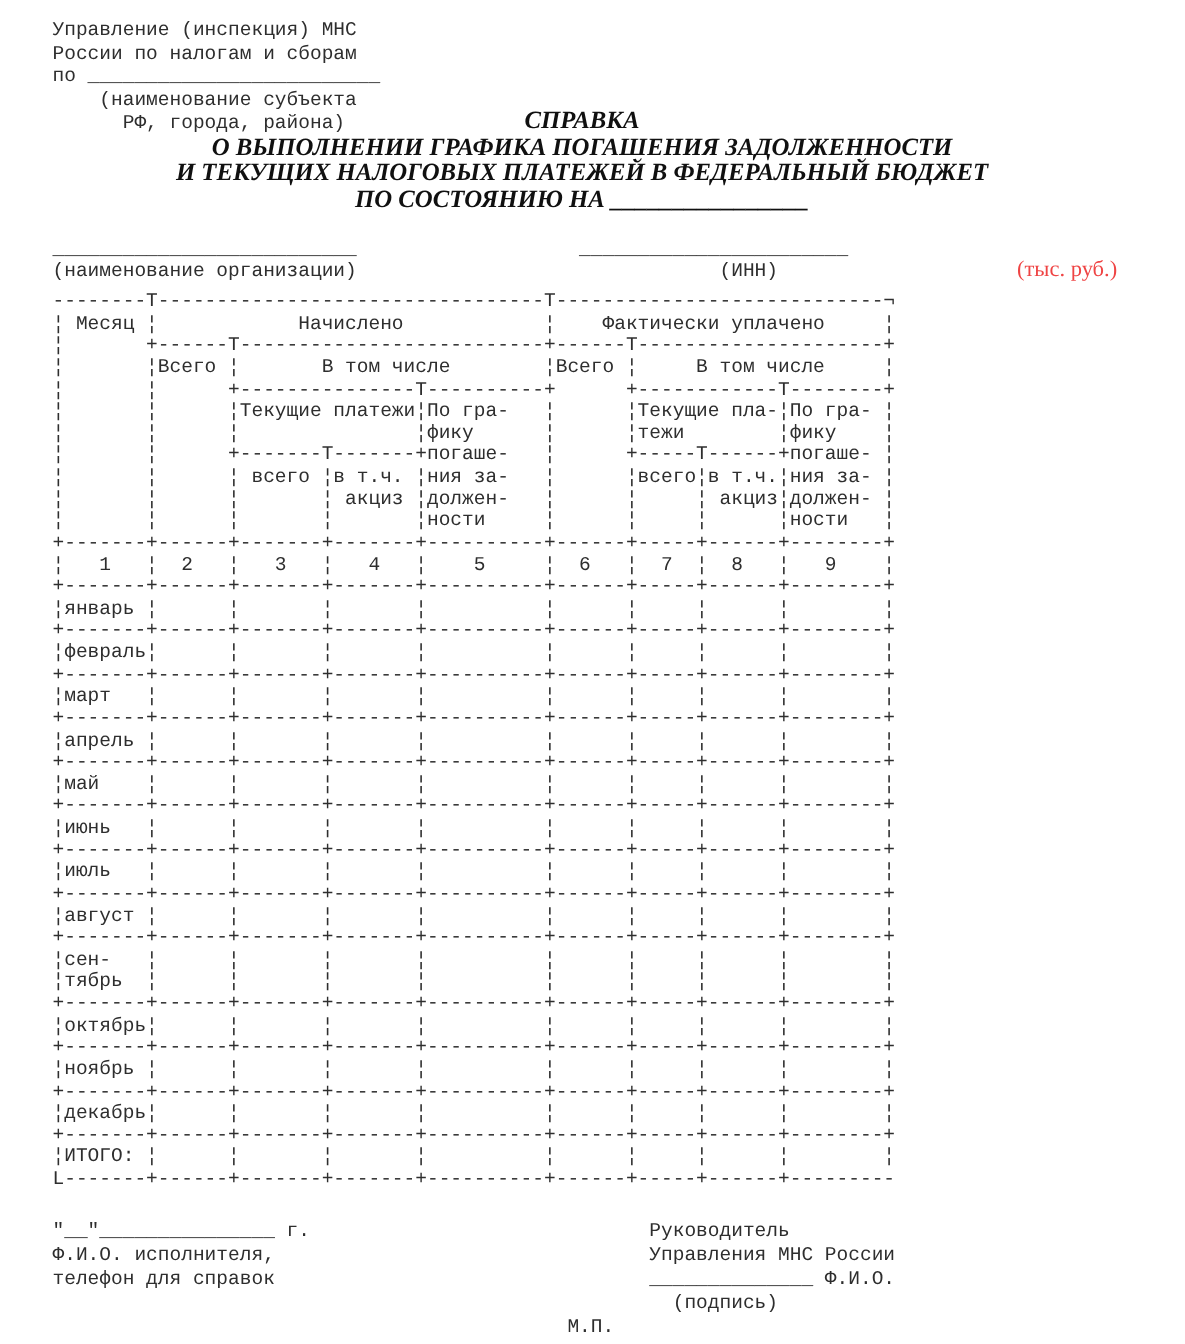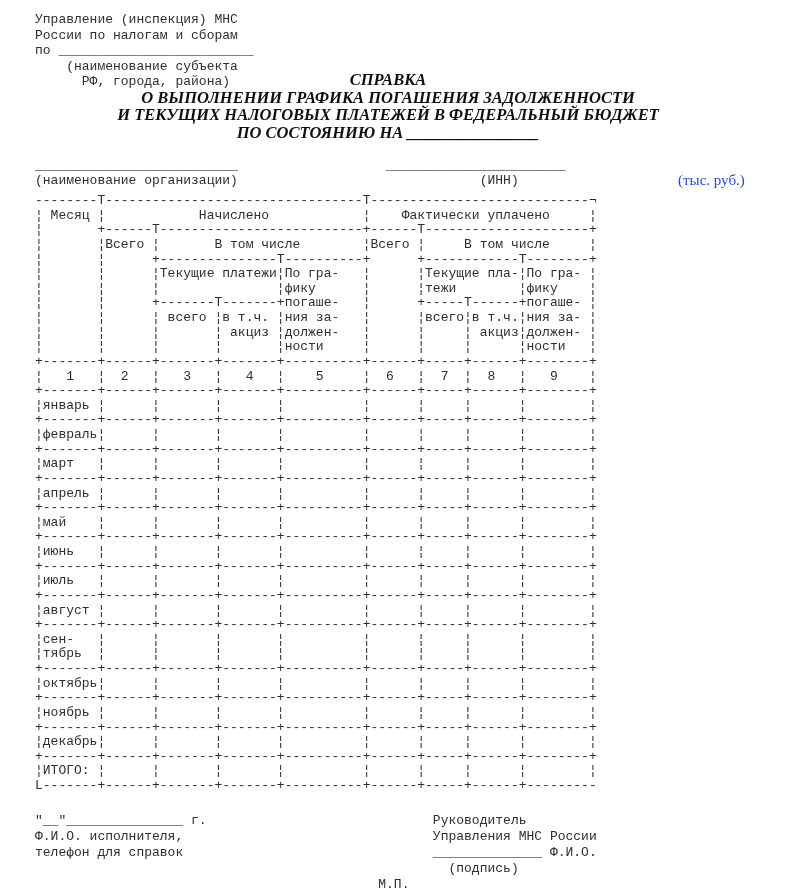--- a/index.html
+++ b/index.html
@@ -16,21 +16,21 @@
   .doc-title{
     position:absolute;left:0;top:71px;width:776px;text-align:center;
     font-family:"Liberation Serif","DejaVu Serif",serif;
     font-style:italic;font-weight:bold;font-size:16.5px;line-height:17.5px;
     color:#101010;white-space:pre-line;
   }
   .org-block{left:35px;top:158px;line-height:15px;}
   .units-note{
     position:absolute;left:678px;top:172px;
     font-family:"Liberation Serif","DejaVu Serif",serif;
-    font-size:15px;color:#1d4ed8;
+    font-size:15px;color:#ef4444;
   }
   .schedule{left:35px;top:194px;line-height:14.63px;}
   .footer-block{left:35px;top:813px;line-height:16px;}
 </style>
 </head>
 <body>
 
 <pre class="mono header-left">Управление (инспекция) МНС
 России по налогам и сборам
 по _________________________

